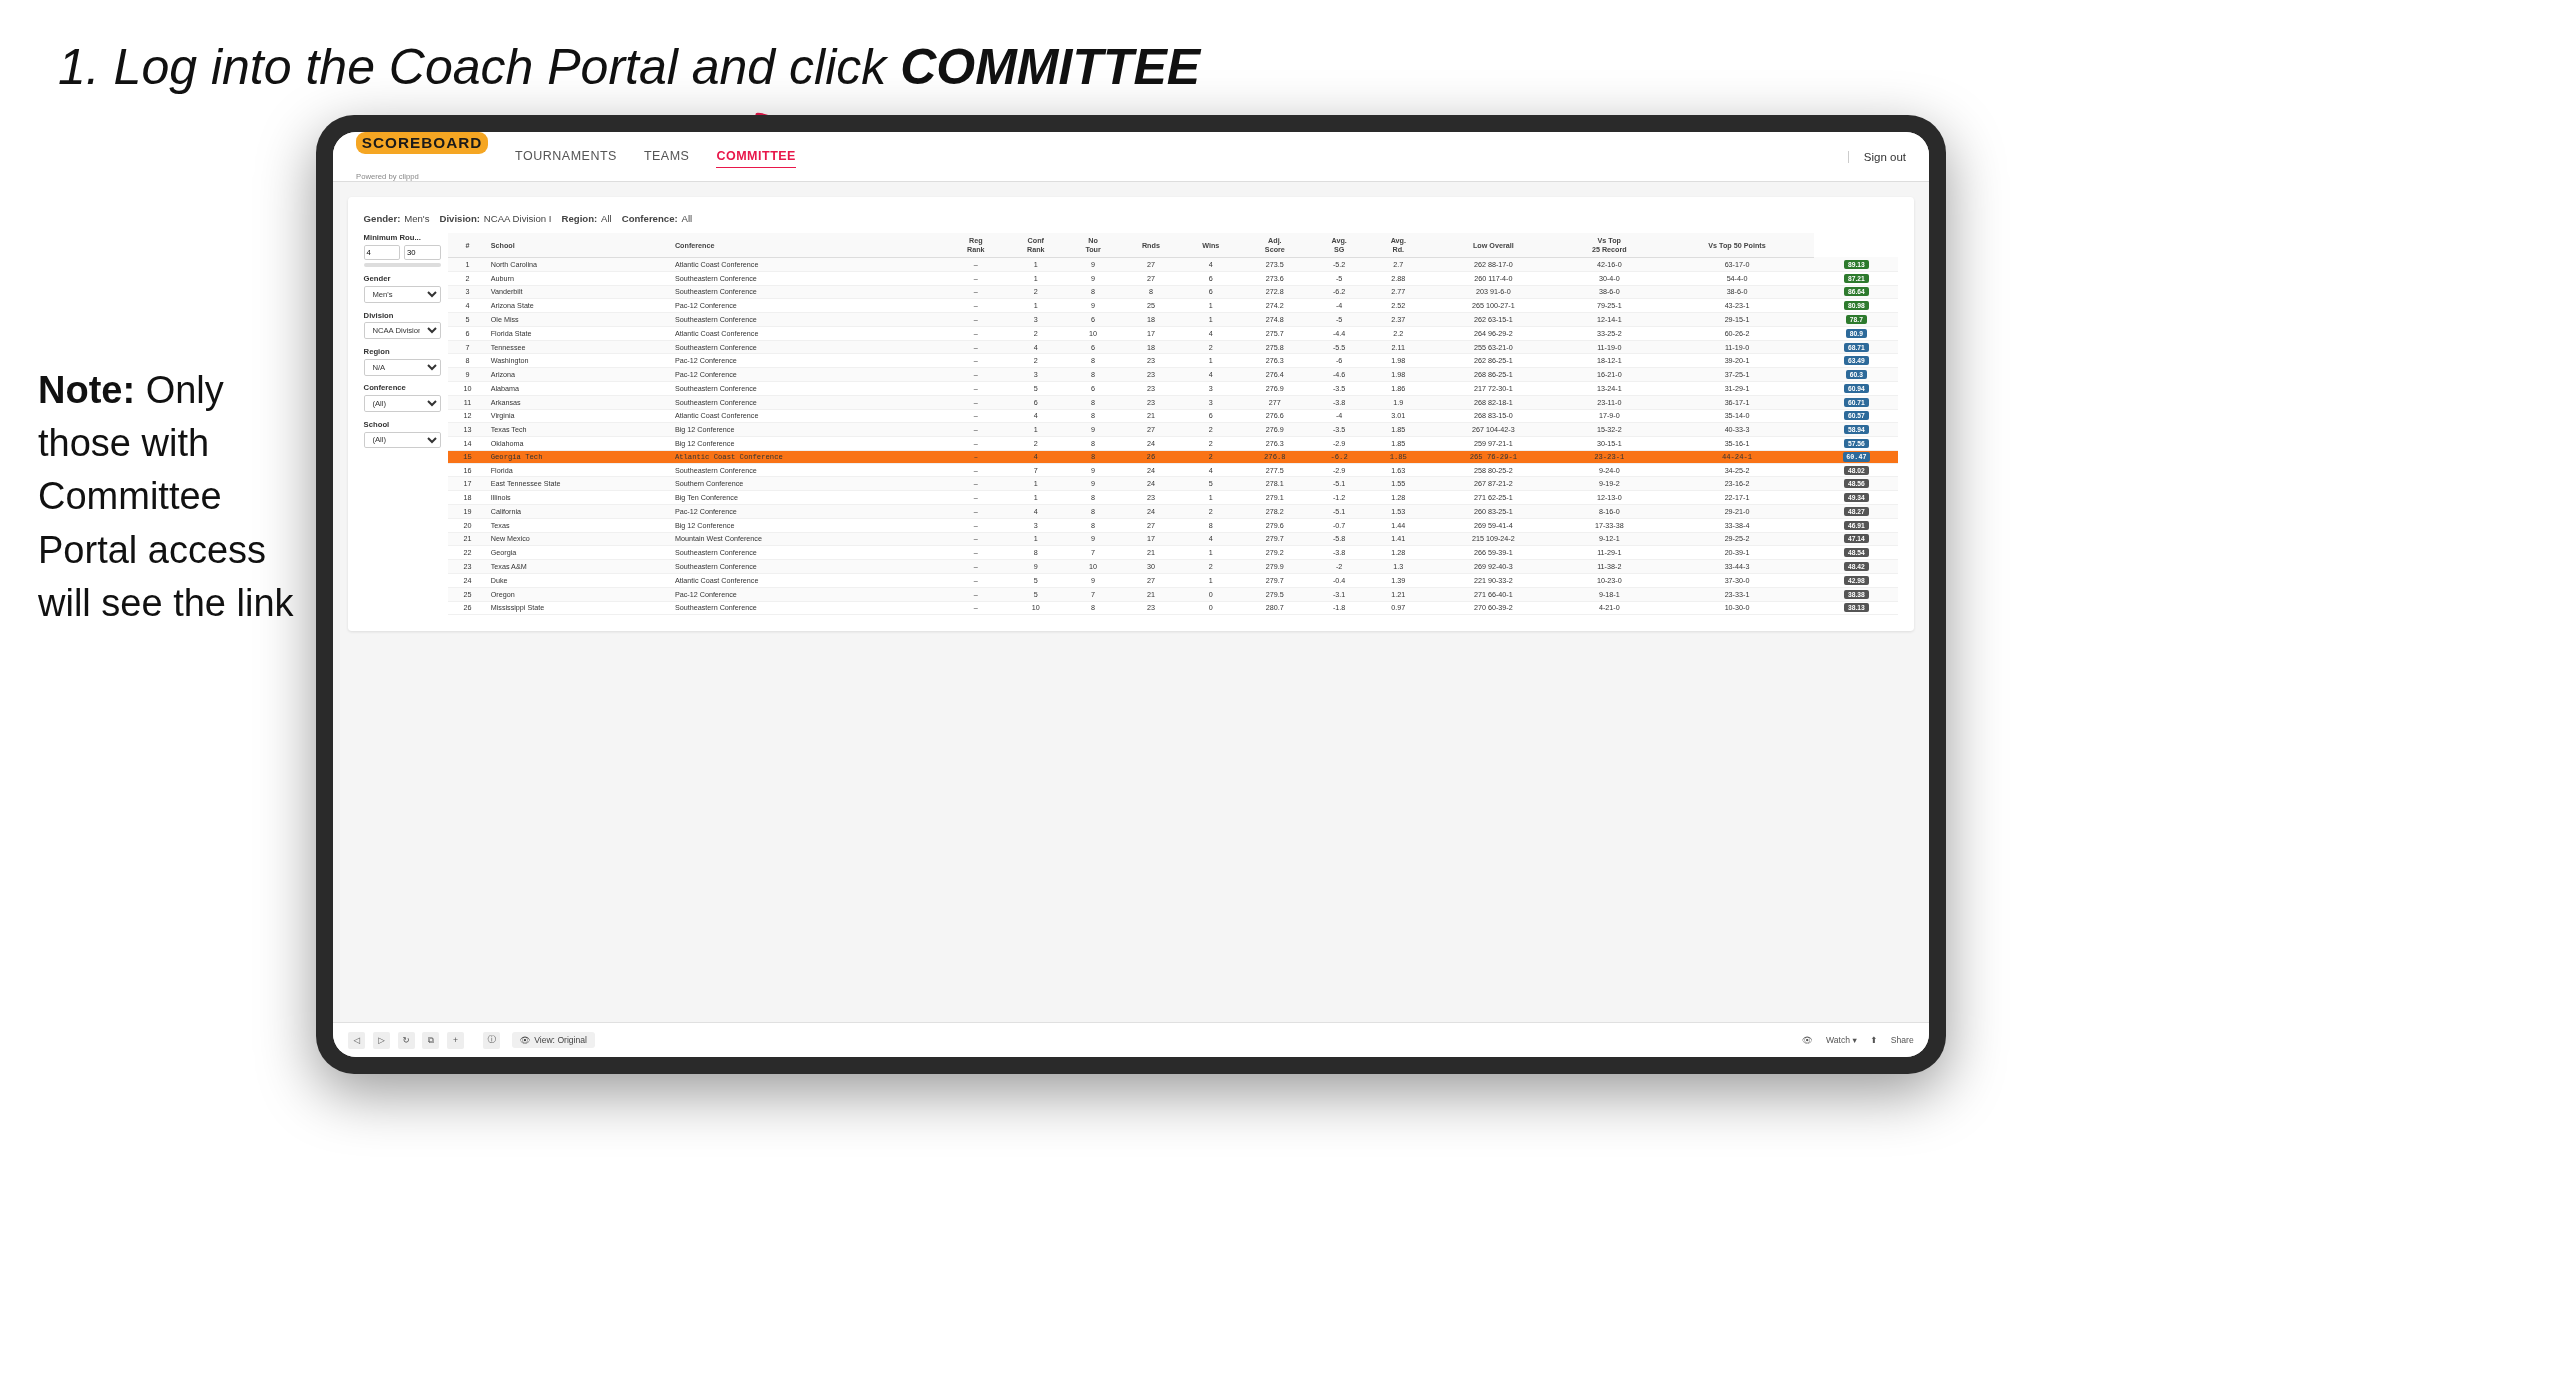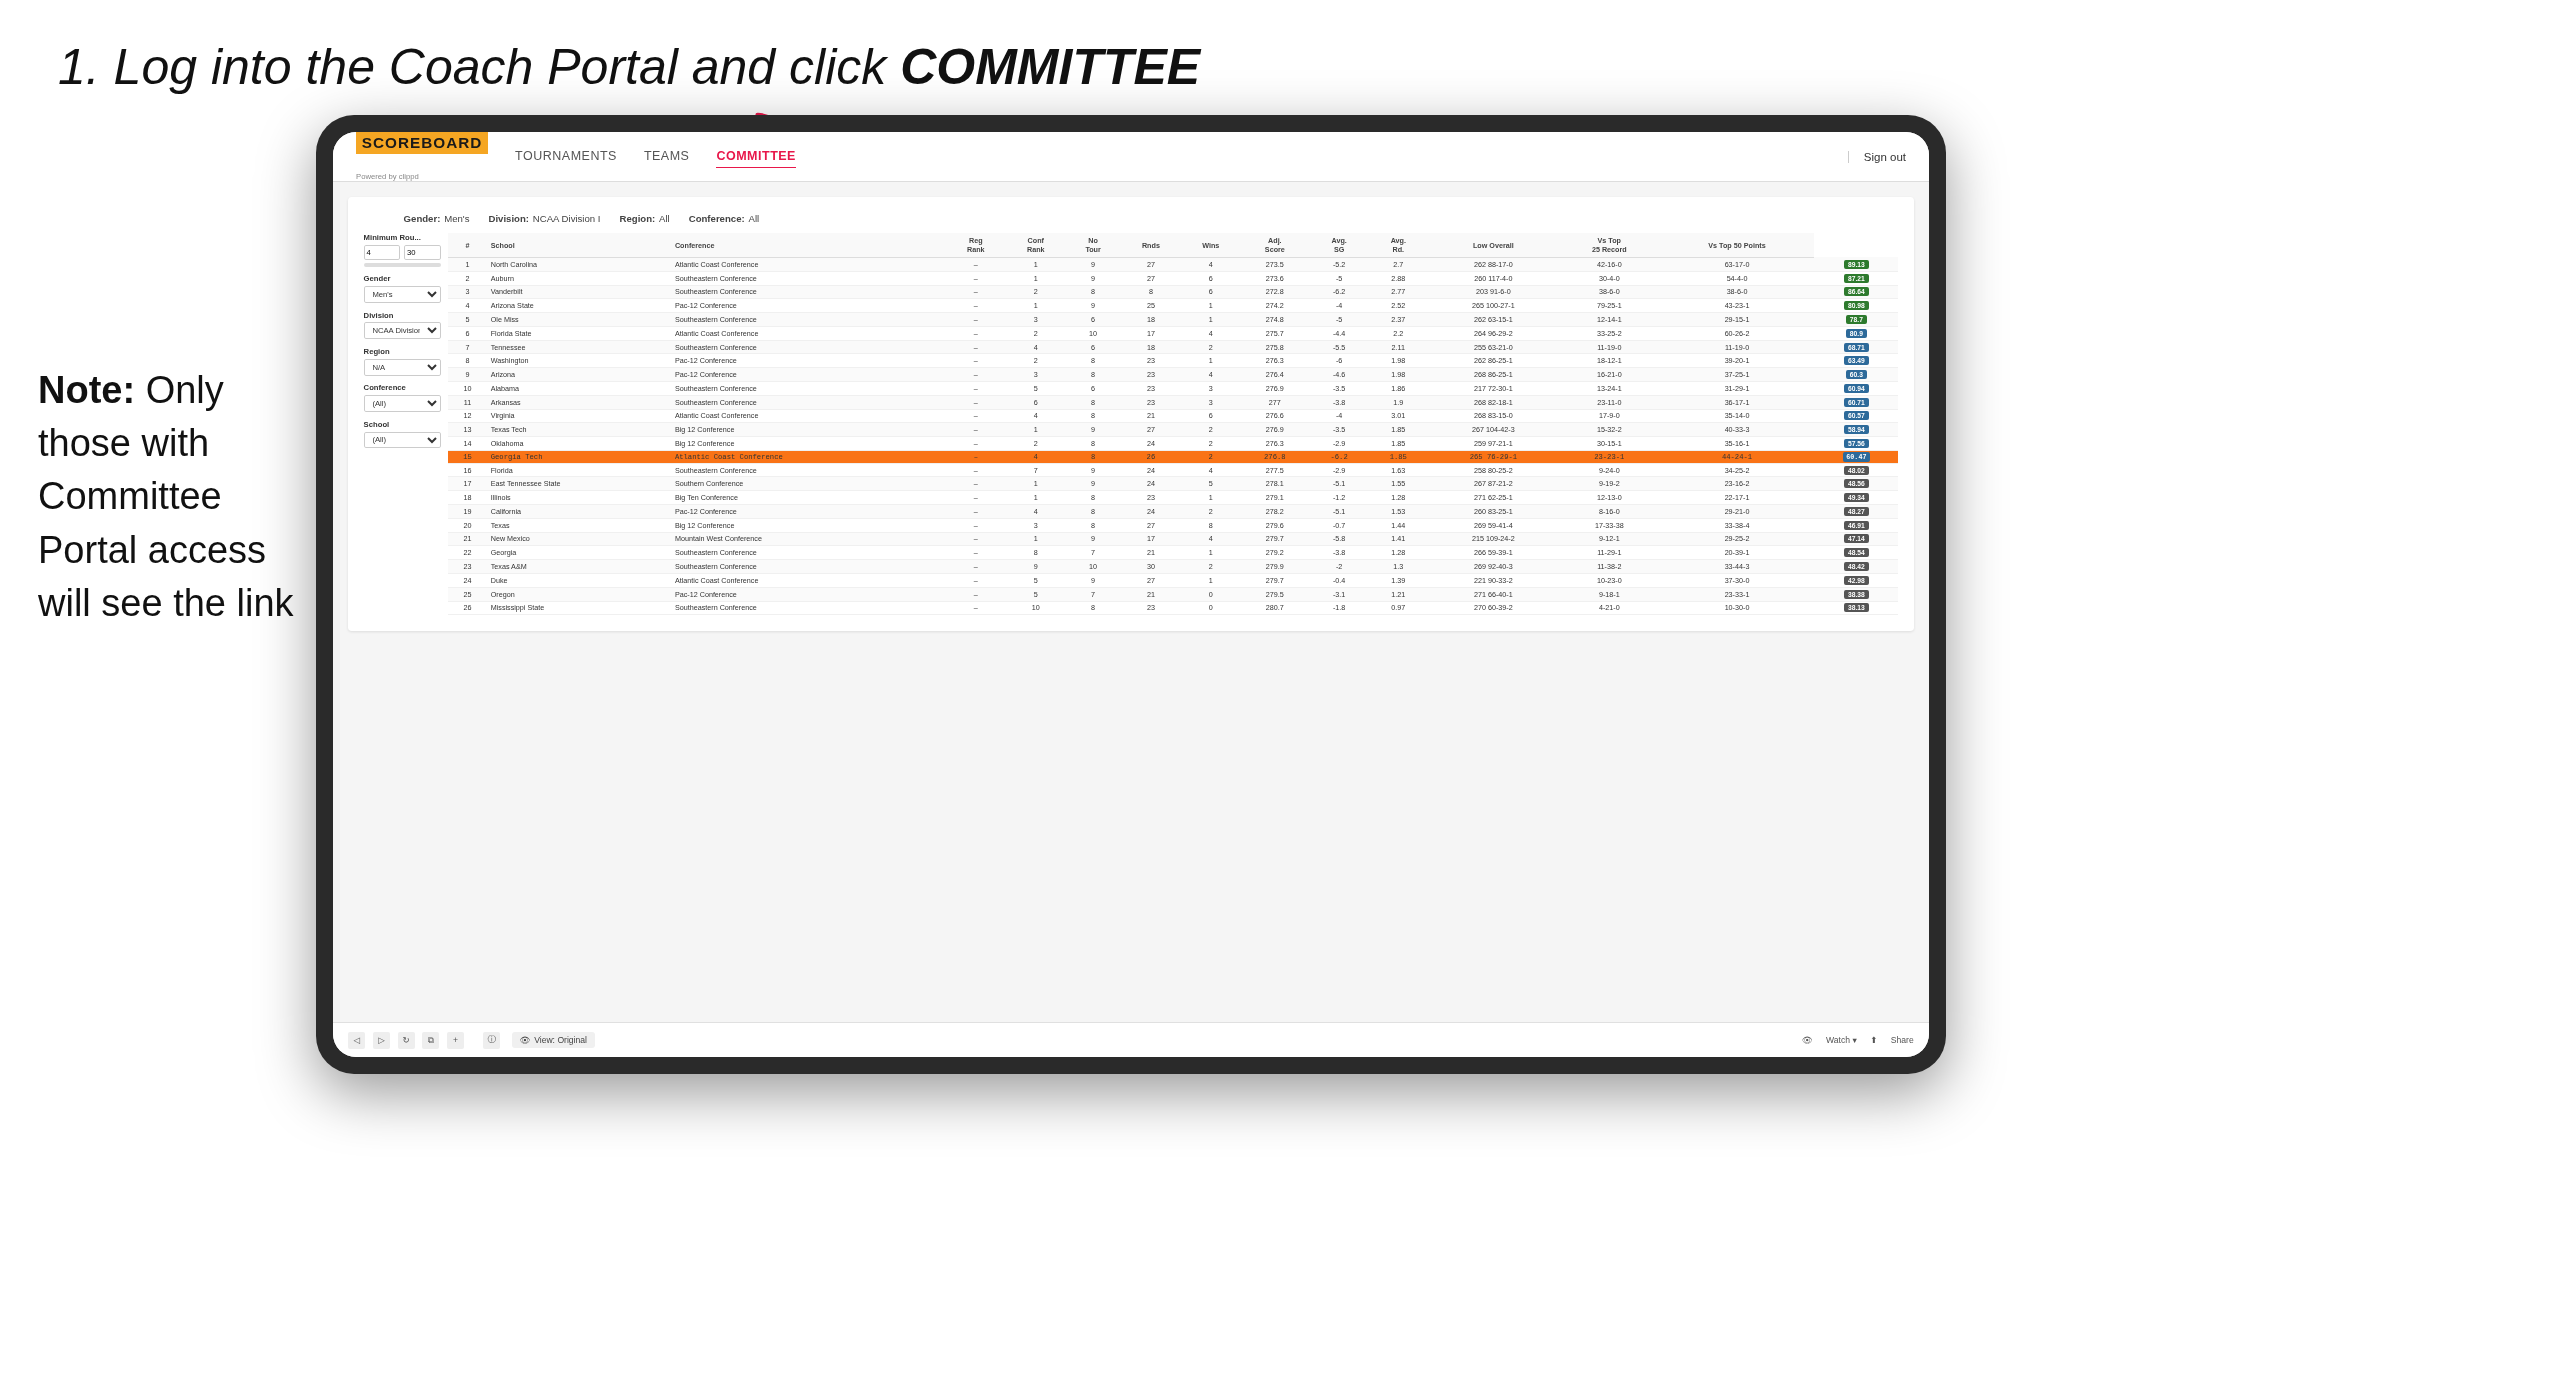--- a/index.html
+++ b/index.html
@@ -80,21 +80,21 @@
       flex-direction: column;
       margin-right: 27px;
     }
     .logo-text {
       font-size: 15.3px;
       font-weight: 900;
       color: #1a1a1a;
       letter-spacing: 1px;
       background: #f5a623;
       padding: 1.9px 5.8px;
-      border-radius: 0;
+      border-radius: 9px;
     }
     .logo-sub {
       font-size: 7.7px;
       color: #888;
       margin-top: 18px;
     }
 
     .nav-items {
       display: flex;
       gap: 27px;
@@ -177,26 +177,25 @@
     .panel-title {
       font-size: 17px;
       font-weight: 600;
       color: #222;
       text-align: center;
       flex: 1;
     }
 
     .filter-row {
       display: flex;
-      gap: 19px;
+      gap: 10px;
       font-size: 9.6px;
       color: #444;
       margin-bottom: 9.6px;
       align-items: center;
-      margin-left: 40px;
     }
 
     .filter-item {
       display: flex;
       align-items: center;
       gap: 3.8px;
     }
 
     .filter-label {
       font-weight: 600;

